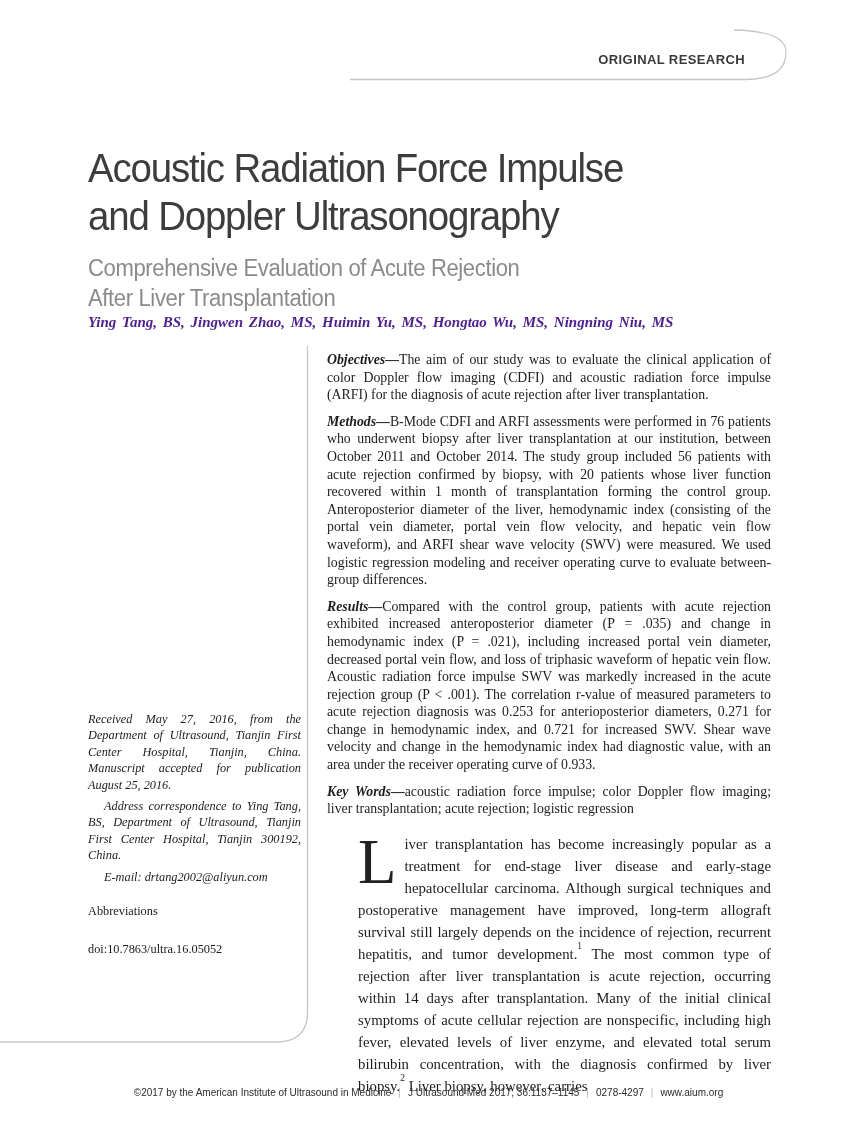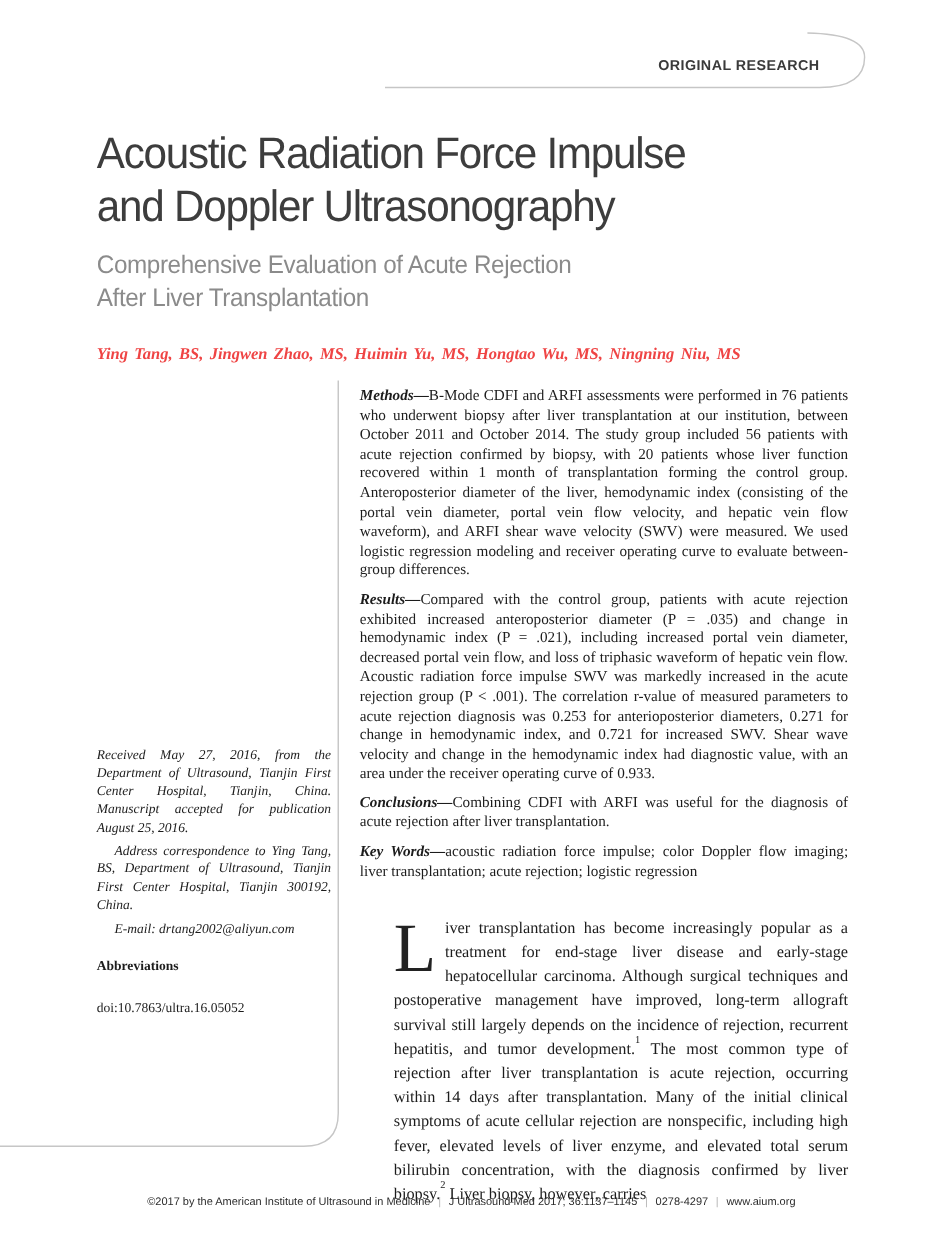--- a/index.html
+++ b/index.html
@@ -25,21 +25,21 @@
     right: 112px;
     font-family: "Liberation Sans", sans-serif;
     font-size: 13px;
     font-weight: 600;
     letter-spacing: 0.4px;
     color: #3a3a3a;
   }
   .titleblock {
     position: absolute;
     left: 88px;
-    top: 88px;
+    top: 116px;
     width: 640px;
   }
   h1.title {
     margin: 0;
     font-family: "Liberation Sans", sans-serif;
     font-weight: 400;
     font-size: 40px;
     line-height: 48px;
     letter-spacing: -1.2px;
     color: #3d3d3d;
@@ -57,52 +57,52 @@
     transform: scaleX(0.96);
     transform-origin: left top;
   }
   .authors {
     position: absolute;
     left: 88px;
     top: 286px;
     font-size: 15px;
     font-weight: bold;
     font-style: italic;
-    color: #ef4444;
+    color: #4c1d95;
     word-spacing: 2px;
   }
   .abstract {
     position: absolute;
     left: 327px;
     top: 323px;
     width: 444px;
     font-size: 13.8px;
     line-height: 17.6px;
     text-align: justify;
   }
   .abstract p { margin: 0; }
   .abstract p + p { margin-top: 9px; }
   .lead { font-weight: bold; font-style: italic; }
   .sidebar {
     position: absolute;
     left: 88px;
-    top: 650px;
+    top: 683px;
     width: 213px;
     font-size: 12.3px;
     line-height: 16.4px;
     font-style: italic;
     text-align: justify;
     color: #1c1c1c;
   }
   .sidebar p { margin: 0; }
   .sidebar p + p { margin-top: 5px; }
   .sidebar p.ind { text-indent: 16px; }
   .abbr-title {
     font-style: normal;
-    font-weight: bold;
+    font-weight: normal;
     margin-top: 18px !important;
   }
   .doi {
     font-style: normal;
     margin-top: 22px !important;
     text-align: left;
   }
   .intro {
     position: absolute;
     left: 358px;
@@ -155,23 +155,23 @@
   </div>
 
   <div class="titleblock">
     <h1 class="title"><span>Acoustic Radiation Force Impulse</span><br><span>and Doppler Ultrasonography</span></h1>
     <div class="subtitle"><span>Comprehensive Evaluation of Acute Rejection</span><br><span>After Liver Transplantation</span></div>
   </div>
 
   <div class="authors">Ying Tang, BS, Jingwen Zhao, MS, Huimin Yu, MS, Hongtao Wu, MS, Ningning Niu, MS</div>
 
   <div class="abstract">
+    <p><span class="lead">Objectives—</span><span>The aim of our study was to evaluate the clinical application of color Doppler flow imaging (CDFI) and acoustic radiation force impulse (ARFI) for the diagnosis of acute rejection after liver transplantation.</span></p>
     <p><span class="lead">Methods—</span><span>B-Mode CDFI and ARFI assessments were performed in 76 patients who underwent biopsy after liver transplantation at our institution, between October 2011 and October 2014. The study group included 56 patients with acute rejection confirmed by biopsy, with 20 patients whose liver function recovered within 1 month of transplantation forming the control group. Anteroposterior diameter of the liver, hemodynamic index (consisting of the portal vein diameter, portal vein flow velocity, and hepatic vein flow waveform), and ARFI shear wave velocity (SWV) were measured. We used logistic regression modeling and receiver operating curve to evaluate between-group differences.</span></p>
     <p><span class="lead">Results—</span><span>Compared with the control group, patients with acute rejection exhibited increased anteroposterior diameter (P = .035) and change in hemodynamic index (P = .021), including increased portal vein diameter, decreased portal vein flow, and loss of triphasic waveform of hepatic vein flow. Acoustic radiation force impulse SWV was markedly increased in the acute rejection group (P &lt; .001). The correlation r-value of measured parameters to acute rejection diagnosis was 0.253 for anterioposterior diameters, 0.271 for change in hemodynamic index, and 0.721 for increased SWV. Shear wave velocity and change in the hemodynamic index had diagnostic value, with an area under the receiver operating curve of 0.933.</span></p>
-    <p><span class="lead">Conclusions—</span><span>Combining CDFI with ARFI was useful for the diagnosis of acute rejection after liver transplantation.</span></p>
     <p><span class="lead">Key Words—</span><span>acoustic radiation force impulse; color Doppler flow imaging; liver transplantation; acute rejection; logistic regression</span></p>
   </div>
 
   <div class="sidebar">
     <p>Received May 27, 2016, from the Department of Ultrasound, Tianjin First Center Hospital, Tianjin, China. Manuscript accepted for publication August 25, 2016.</p>
     <p class="ind">Address correspondence to Ying Tang, BS, Department of Ultrasound, Tianjin First Center Hospital, Tianjin 300192, China.</p>
     <p class="ind">E-mail: drtang2002@aliyun.com</p>
     <p class="abbr-title">Abbreviations</p>
     <p class="doi">doi:10.7863/ultra.16.05052</p>
   </div>

